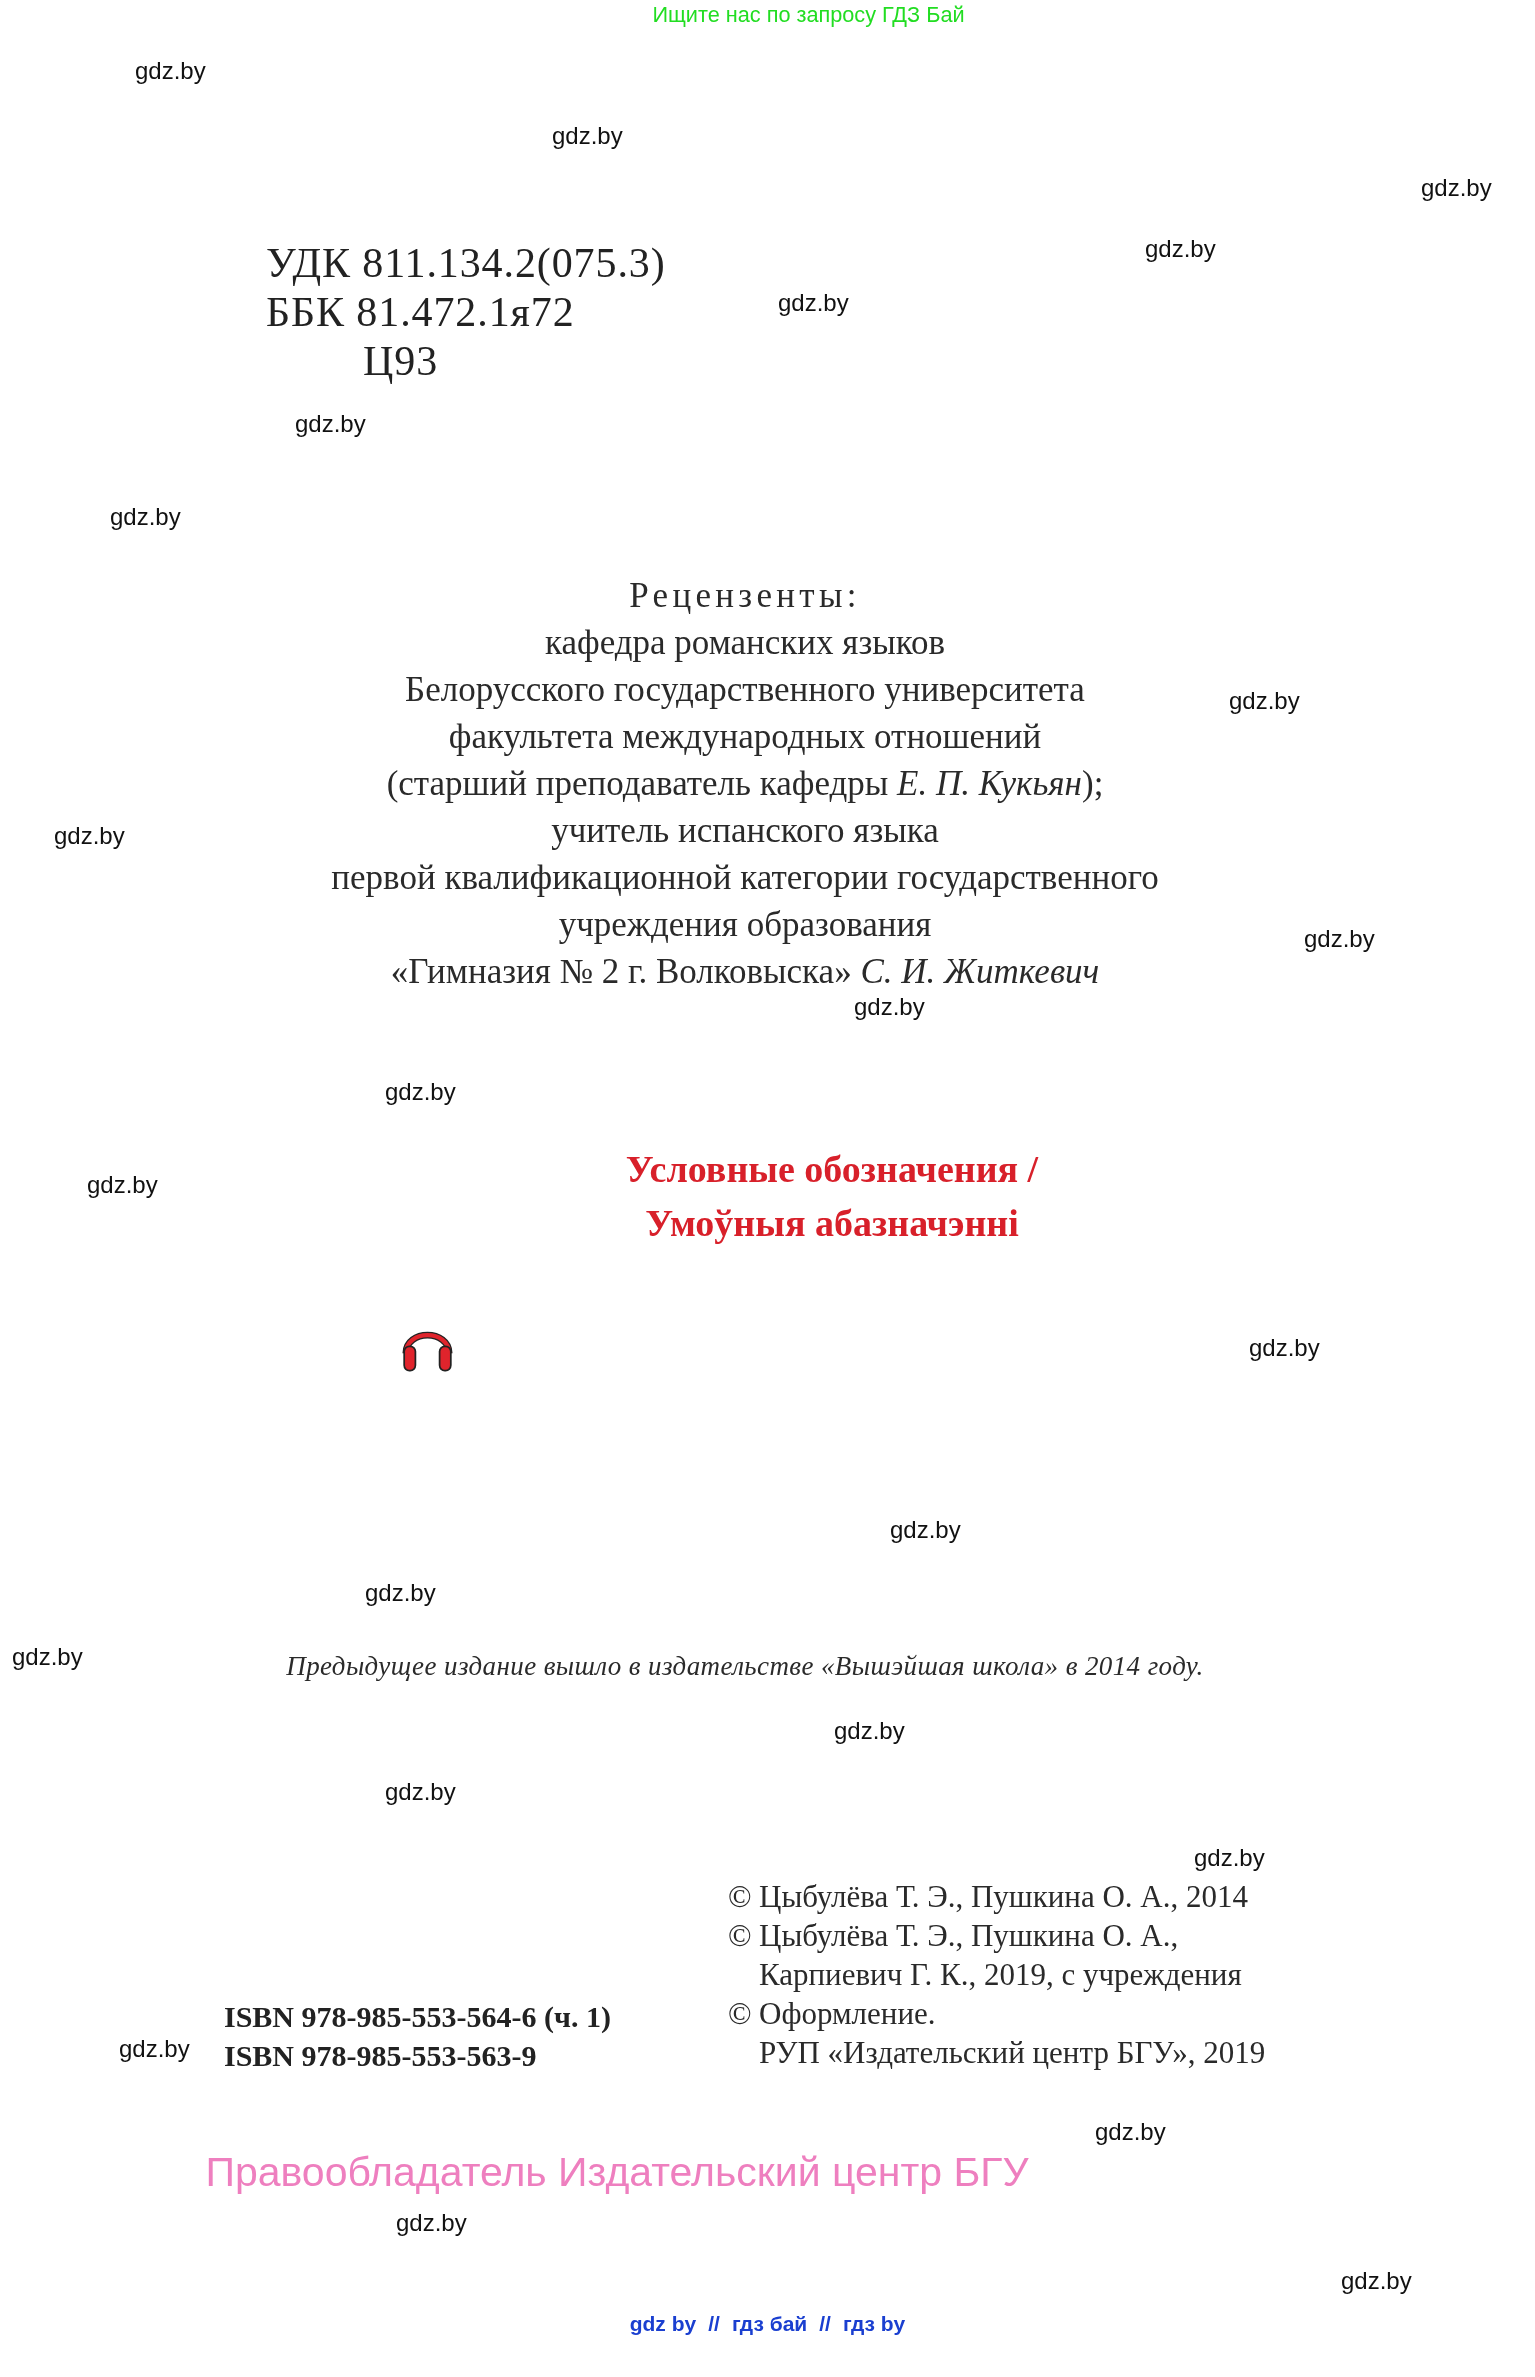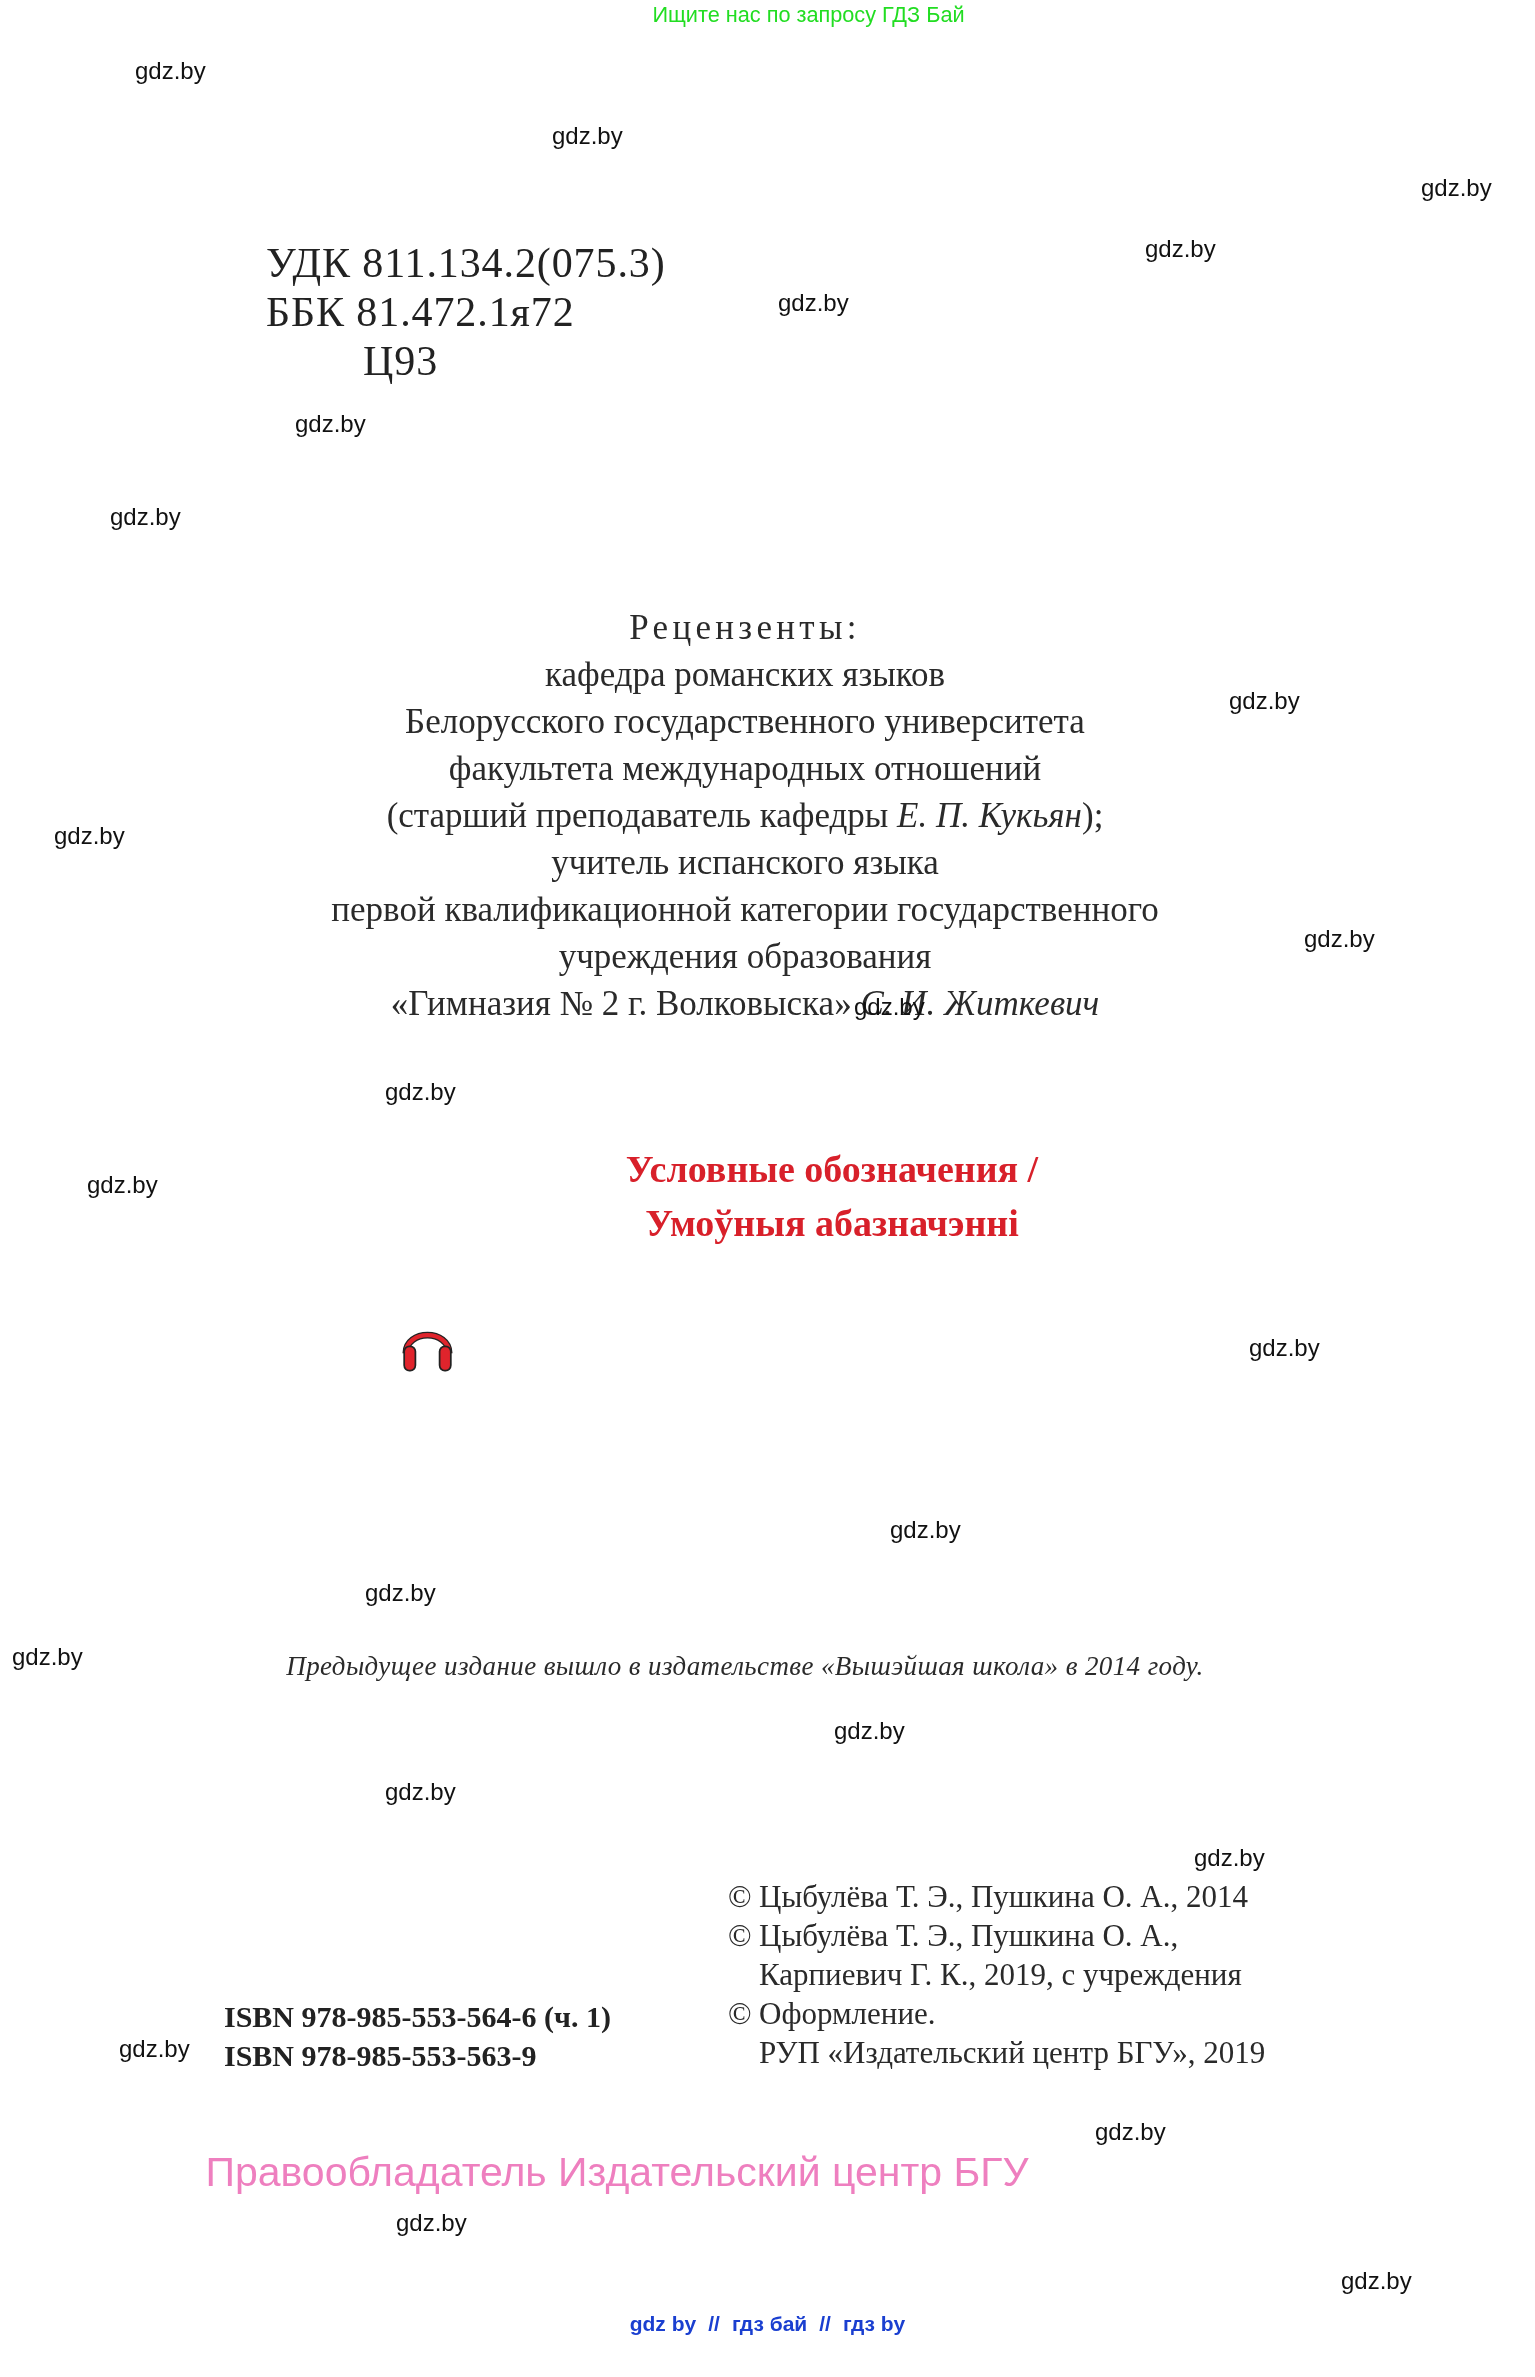--- a/index.html
+++ b/index.html
@@ -3,21 +3,21 @@
 <meta charset="utf-8">
 <style>
   html, body { margin:0; padding:0; background:#ffffff; }
   body { width:1535px; height:2377px; position:relative; overflow:hidden; font-family:"DejaVu Serif", serif; color:#2a2a2a; }
   .top-banner { position:absolute; top:1.7px; left:0; width:1535px; text-align:center; font-family:"Liberation Sans", sans-serif; font-size:21.7px; color:#22dd22;padding-left:41px; }
   .wm { position:absolute; font-family:"Liberation Sans", sans-serif; font-size:24px; color:#111; white-space:nowrap; }
   .udk { position:absolute; left:224px; top:239px; font-family:"Liberation Serif", serif; font-size:42px; line-height:49px; color:#222; letter-spacing:0.9px;margin-left:42px; }
   .udk div { white-space:nowrap; }
   .udk .indent { padding-left:97px; }
   .reviewers { position:absolute; left:173px; width:1144px; top:572px; text-align:center; font-family:"Liberation Serif", serif; font-size:35px; line-height:47px; color:#2a2a2a; }
-  .reviewers .title { letter-spacing:4.3px;margin-top:32px; }
+  .reviewers .title { letter-spacing:4.3px; }
   .reviewers i { font-style:italic; }
   .legend-title { position:absolute; left:347px; width:970px; top:1142px; text-align:center; font-family:"Liberation Serif", serif; font-weight:bold; font-size:38px; line-height:54px; color:#d8202a; }
   .legend-row { position:absolute; left:399px; top:1317px; display:flex; align-items:center; font-family:"Liberation Serif", serif; font-size:40px; color:#2a2a2a; }
   .legend-row svg { width:57px; height:57px; margin-right:14px; }
   .prev { position:absolute; left:173px; width:1144px; top:1651px; text-align:center; font-family:"Liberation Serif", serif; font-style:italic; font-size:27px; color:#2a2a2a; letter-spacing:0.4px; }
   .copyright { position:absolute; left:728px; top:1877px; font-family:"Liberation Serif", serif; font-size:31px; line-height:39px; color:#2a2a2a; }
   .copyright .row { white-space:nowrap; }
   .copyright .sym { display:inline-block; width:31px; }
   .copyright .cont { padding-left:31px; }
   .isbn { position:absolute; left:224px; top:1997px; font-family:"Liberation Serif", serif; font-weight:bold; font-size:30px; line-height:39px; color:#222; }

